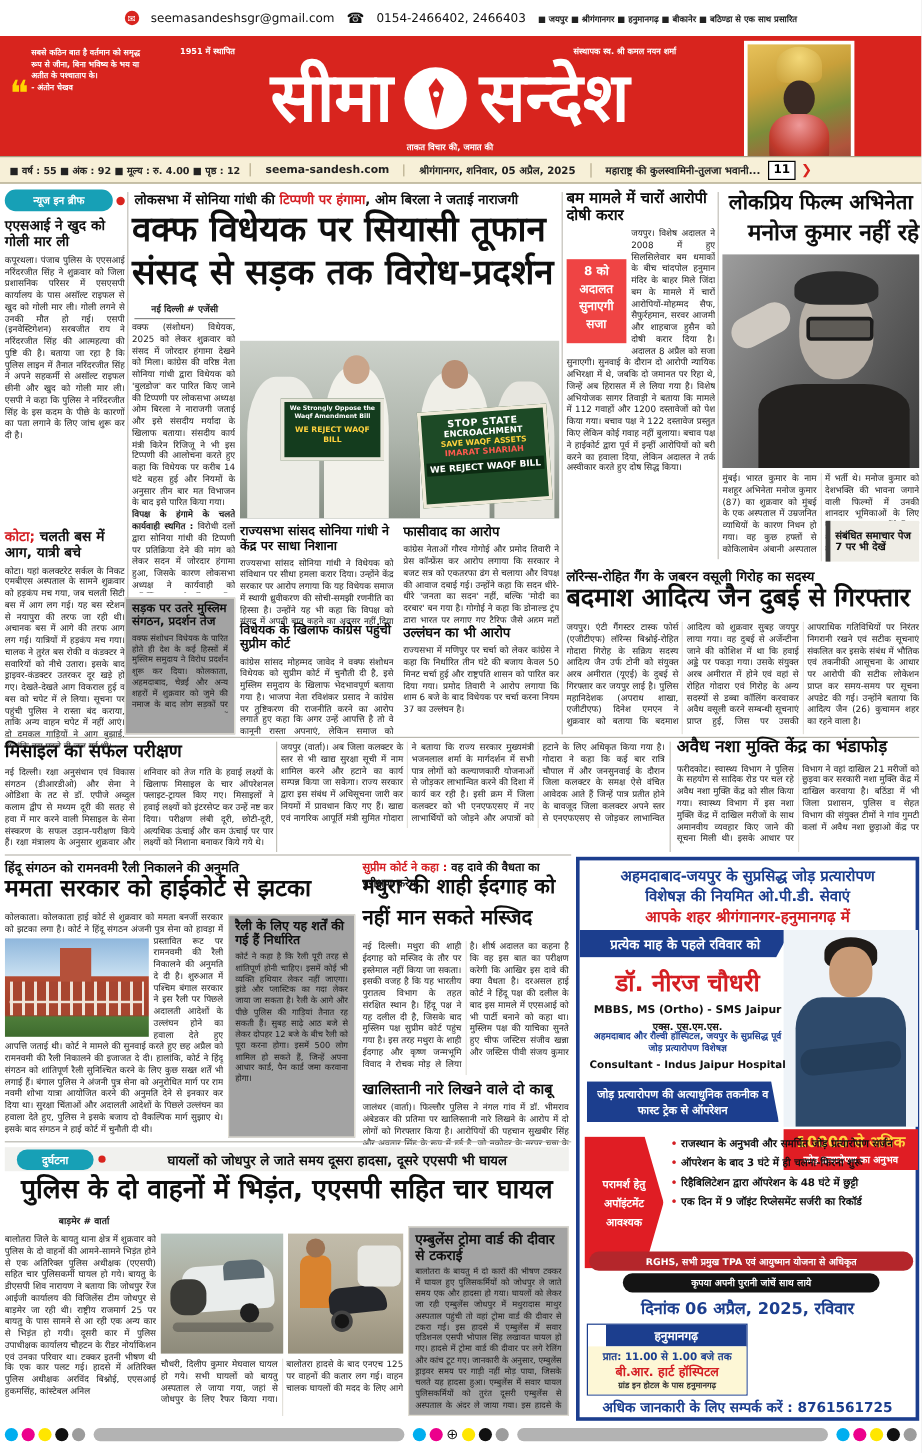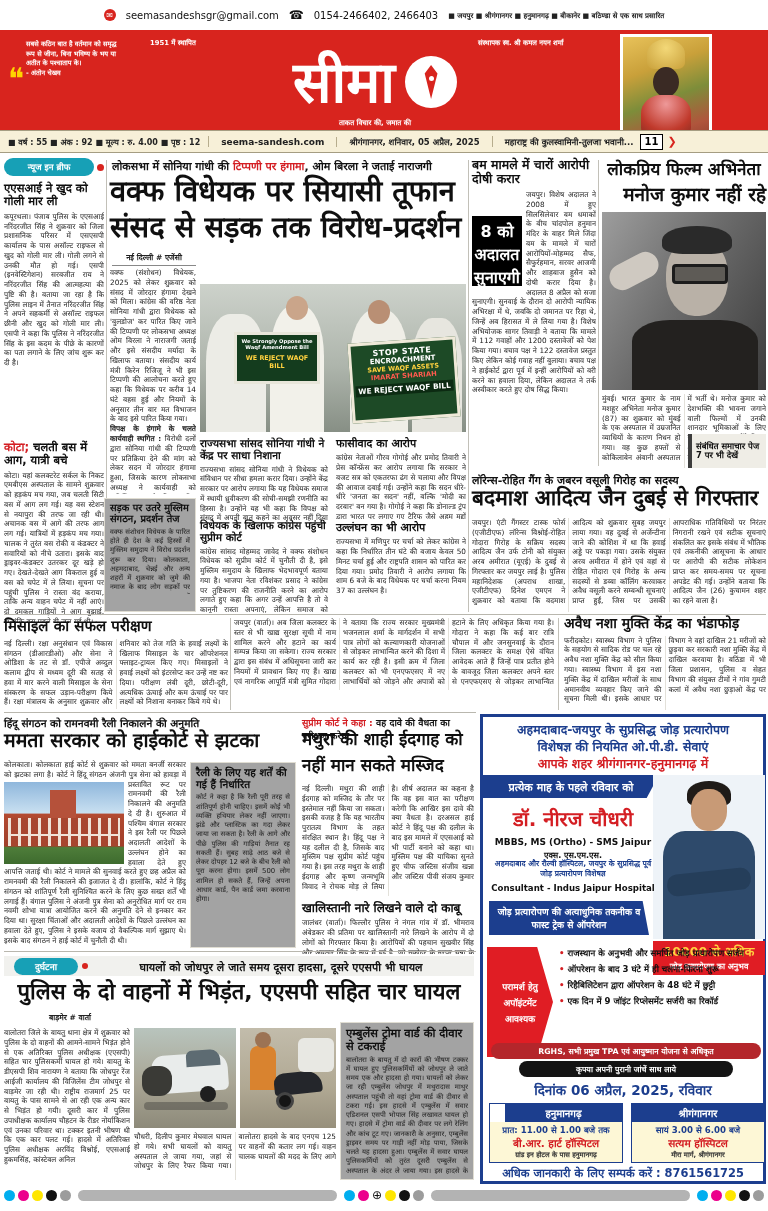--- a/index.html
+++ b/index.html
@@ -41,20 +41,21 @@
       <span>- अंतोन चेखव</span>
     </div>
     <div class="abs" style="left:150px;top:8px;font-size:6.8px;color:#fff;font-weight:700;">1951 में स्थापित</div>
     <div class="abs" style="left:478px;top:8px;font-size:6.8px;color:#fff;font-weight:700;">संस्थापक स्व. श्री कमल नयन शर्मा</div>
     <div class="abs" style="left:130px;top:14px;width:490px;height:76px;display:flex;align-items:center;justify-content:center;gap:10px;">
       <span style="color:#fff;font-size:57px;font-weight:800;line-height:1;">सीमा</span>
       <span style="width:52px;height:52px;border-radius:50%;background:#fff;display:inline-flex;align-items:center;justify-content:center;position:relative;">
         <span style="width:16px;height:34px;background:#d8241e;clip-path:polygon(50% 100%,10% 25%,50% 0,90% 25%);display:inline-block;"></span>
         <span style="position:absolute;width:5px;height:5px;border-radius:50%;background:#fff;top:20px;"></span>
       </span>
+      <span style="color:#fff;font-size:57px;font-weight:800;line-height:1;">सन्देश</span>
     </div>
     <div class="abs" style="left:130px;top:88px;width:490px;text-align:center;color:#fff;font-size:7px;font-weight:700;">ताकत विचार की, जमात की</div>
 
     <div class="abs phimg" style="left:620px;top:4px;width:92px;height:116px;background:#fff;padding:3px;">
       <div style="width:100%;height:100%;position:relative;background:linear-gradient(160deg,#e8c25a 0%,#c9a03a 30%,#7d8d3a 55%,#b0553c 80%,#8a3b2d 100%);overflow:hidden;">
         <div style="position:absolute;left:24px;top:2px;width:38px;height:30px;background:radial-gradient(circle at 50% 30%,#f3d878,#c9a03a);border-radius:50% 50% 20% 20%;"></div>
         <div style="position:absolute;left:30px;top:30px;width:26px;height:30px;background:#3a2a24;border-radius:50%;"></div>
         <div style="position:absolute;left:18px;top:58px;width:50px;height:46px;background:radial-gradient(circle at 50% 20%,#e99,#c0392b 60%,#7a2a1e);border-radius:40% 40% 30% 30%;"></div>
       </div>
     </div>
@@ -133,21 +134,21 @@
   </div>
   <div class="abs gbox" style="left:104px;top:498px;width:92px;height:114px;">
     <div class="hd" style="font-size:9.8px;margin-bottom:3px;">सड़क पर उतरे मुस्लिम संगठन, प्रदर्शन तेज</div>
     <div class="jt sm" style="height:66px;">वक्फ संशोधन विधेयक के पारित होते ही देश के कई हिस्सों में मुस्लिम समुदाय ने विरोध प्रदर्शन शुरू कर दिया। कोलकाता, अहमदाबाद, चेन्नई और अन्य शहरों में शुक्रवार को जुमे की नमाज के बाद लोग सड़कों पर उतर आए। अहमदाबाद में प्रदर्शनकारियों ने 'तानाशाही नहीं चलेगी' और 'काला कानून वापस लो' जैसे नारे लगाए, जबकि चेन्नई में अभिनेता विजय की पार्टी टीवीके ने राज्यव्यापी प्रदर्शन किया।</div>
   </div>
   <div class="abs vline" style="left:468px;top:160px;height:452px;"></div>
 
   <div class="abs" style="left:472px;top:158px;width:124px;">
     <div class="hd" style="font-size:12.5px;margin-bottom:4px;">बम मामले में चारों आरोपी दोषी करार</div>
     <div class="jt" style="height:284px;">
-      <span style="float:left;width:50px;height:66px;background:#000000;color:#fff;text-align:center;font-weight:800;font-size:16px;line-height:1.45;margin:26px 4px 2px 0;padding-top:4px;">
+      <span style="float:left;width:50px;height:66px;background:#ef4444;color:#fff;text-align:center;font-weight:800;font-size:10px;line-height:1.45;margin:26px 4px 2px 0;padding-top:4px;">
         <span>8 को</span><br>
         <span>अदालत</span><br>
         <span>सुनाएगी</span><br>
         <span>सजा</span>
       </span>
       <span>जयपुर। विशेष अदालत ने 2008 में हुए सिलसिलेवार बम धमाकों के बीच चांदपोल हनुमान मंदिर के बाहर मिले जिंदा बम के मामले में चारों आरोपियों-मोहम्मद सैफ, सैफुर्रहमान, सरवर आजमी और शाहबाज हुसैन को दोषी करार दिया है। अदालत 8 अप्रैल को सजा सुनाएगी। सुनवाई के दौरान दो आरोपी न्यायिक अभिरक्षा में थे, जबकि दो जमानत पर रिहा थे, जिन्हें अब हिरासत में ले लिया गया है। विशेष अभियोजक सागर तिवाड़ी ने बताया कि मामले में 112 गवाहों और 1200 दस्तावेजों को पेश किया गया। बचाव पक्ष ने 122 दस्तावेज प्रस्तुत किए लेकिन कोई गवाह नहीं बुलाया। बचाव पक्ष ने हाईकोर्ट द्वारा पूर्व में इन्हीं आरोपियों को बरी करने का हवाला दिया, लेकिन अदालत ने तर्क अस्वीकार करते हुए दोष सिद्ध किया।</span>
     </div>
   </div>
   <div class="abs vline" style="left:598px;top:160px;height:306px;"></div>
 
@@ -253,28 +254,20 @@
     </div>
     <div style="position:absolute;left:8px;top:326px;width:270px;background:#b4262b;color:#fff;font-weight:700;font-size:7.8px;text-align:center;border-radius:9px;padding:3px 0;box-sizing:border-box;">RGHS, सभी प्रमुख TPA एवं आयुष्मान योजना से अधिकृत</div>
     <div style="position:absolute;left:36px;top:344px;width:214px;background:#141414;color:#fff;font-weight:700;font-size:7.8px;text-align:center;border-radius:9px;padding:3px 0;box-sizing:border-box;">कृपया अपनी पुरानी जांचें साथ लाये</div>
     <div style="position:absolute;left:0;top:364px;width:100%;text-align:center;color:#1c3e8e;font-weight:800;font-size:13.5px;">दिनांक 06 अप्रैल, 2025, रविवार</div>
     <div style="position:absolute;left:6px;top:386px;width:132px;height:58px;border:1px solid #1c3e8e;">
       <div style="background:#1c3e8e;color:#fff;font-weight:800;font-size:10px;text-align:center;padding:2px 0;margin-left:15px;">हनुमानगढ़</div>
       <div style="background:#fdf7d6;height:40px;text-align:center;">
         <div style="color:#1c3e8e;font-weight:800;font-size:8.6px;padding-top:2px;">प्रात: 11.00 से 1.00 बजे तक</div>
         <div style="color:#d41e23;font-weight:800;font-size:10.5px;">बी.आर. हार्ट हॉस्पिटल</div>
         <div style="color:#333;font-weight:700;font-size:6.8px;">ग्रांड इन होटल के पास हनुमानगढ़</div>
-      </div>
-    </div>
-    <div style="position:absolute;left:148px;top:386px;width:132px;height:58px;border:1px solid #1c3e8e;">
-      <div style="background:#1c3e8e;color:#fff;font-weight:800;font-size:10px;text-align:center;padding:2px 0;">श्रीगंगानगर</div>
-      <div style="background:#fdf7d6;height:40px;text-align:center;">
-        <div style="color:#1c3e8e;font-weight:800;font-size:8.6px;padding-top:2px;">सायं 3.00 से 6.00 बजे</div>
-        <div style="color:#d41e23;font-weight:800;font-size:10.5px;">सत्यम हॉस्पिटल</div>
-        <div style="color:#333;font-weight:700;font-size:6.8px;">मीरा मार्ग, श्रीगंगानगर</div>
       </div>
     </div>
     <div style="position:absolute;left:0;top:448px;width:100%;text-align:center;color:#1c3e8e;font-weight:800;font-size:11.4px;">अधिक जानकारी के लिए सम्पर्क करें : 8761561725</div>
   </div>
 
   <div class="abs hline" style="left:4px;top:951px;width:472px;"></div>
 
   <div class="abs" style="left:4px;top:956px;width:470px;height:20px;background:#f1f1ee;display:flex;align-items:center;">
     <span class="pill" style="width:64px;font-size:9px;padding:2px 0;margin-left:10px;">दुर्घटना</span>
     <span class="dot" style="width:6px;height:6px;background:#d8241e;display:inline-block;margin-left:4px;"></span>

